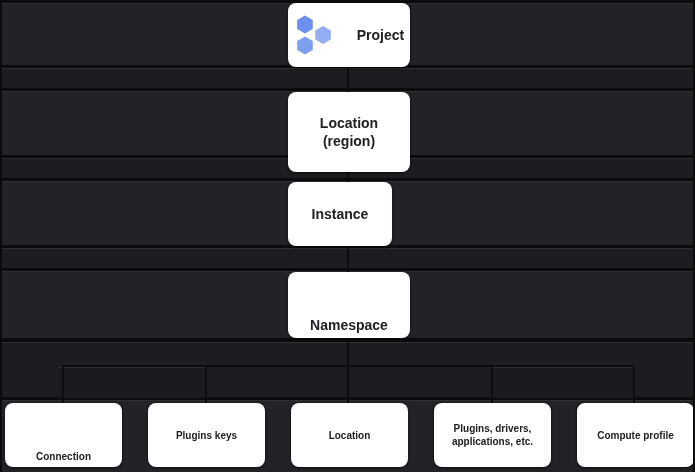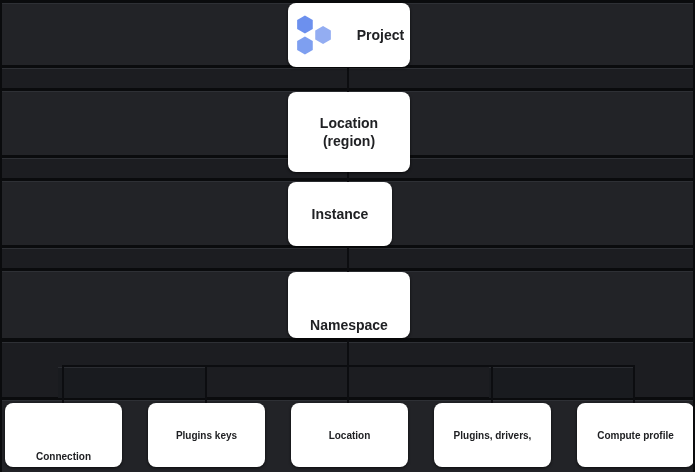--- a/index.html
+++ b/index.html
@@ -121,20 +121,21 @@
     <span>Plugins keys</span>
   </div>
 
   <div class="card child" style="left:289px;top:403px;width:117px;height:64px;">
     <span>Location</span>
   </div>
 
   <div class="card child" style="left:432px;top:403px;width:117px;height:64px;">
     <span>
       <span class="line">Plugins, drivers,</span>
+      <span class="line">applications, etc.</span>
     </span>
   </div>
 
   <div class="card child" style="left:575px;top:403px;width:117px;height:64px;white-space:nowrap;">
     <span>Compute profile</span>
   </div>
 
 </div>
 
 </body></html>

